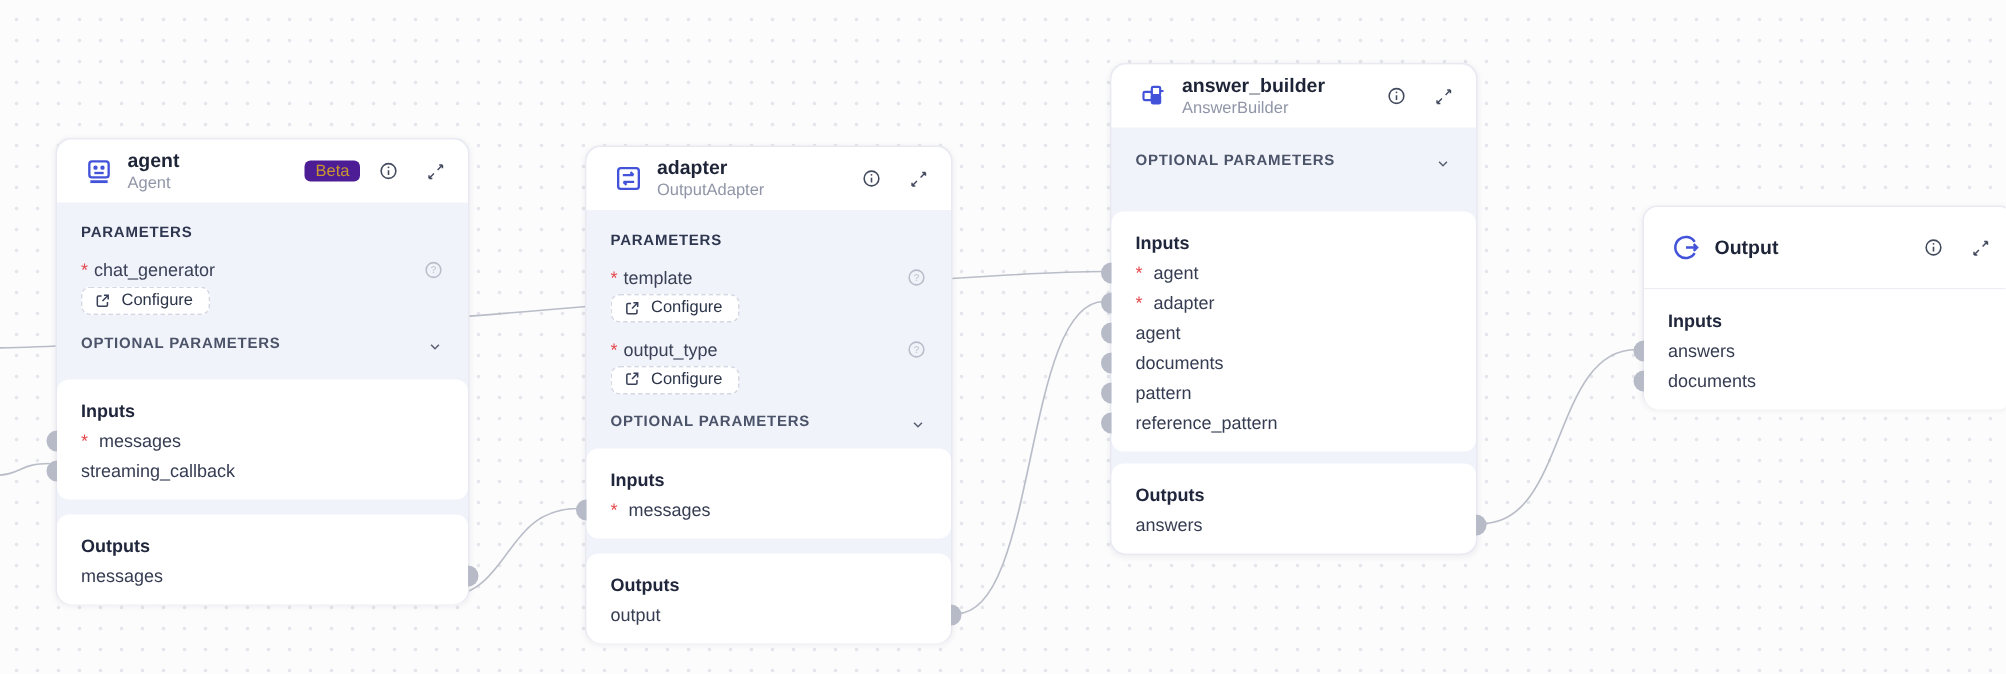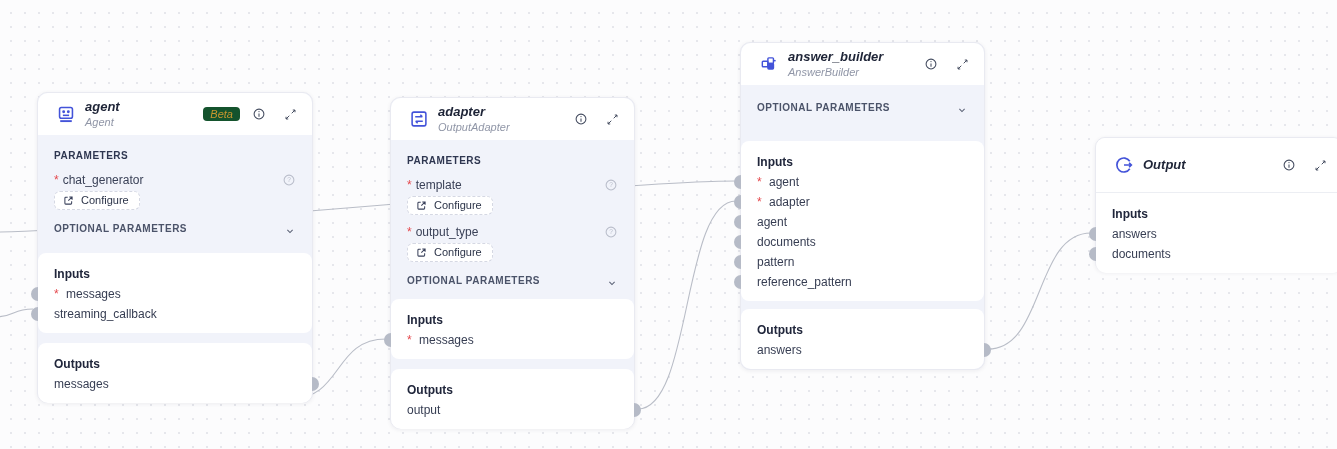--- a/index.html
+++ b/index.html
@@ -18,28 +18,28 @@
   .node {
     position:absolute; z-index:2;
     background:#f1f3fa;
     border:1px solid #e9eaf1;
     border-radius:10px;
     box-shadow:0 1px 4px rgba(25,30,50,0.07);
   }
   .node-header {
     position:absolute; top:0; left:0; right:0; height:42px;
     background:#fff; border-radius:10px 10px 0 0;
-    display:flex; align-items:center; gap:9px; padding:0 14px 0 18px;font-style:italic;
+    display:flex; align-items:center; gap:9px; padding:0 14px 0 18px;
   }
   .node-icon { flex:0 0 auto; width:20px; height:20px; color:#4353d9; display:flex; }
   .node-titles { flex:1 1 auto; min-width:0; line-height:1.15; }
   .node-title { font-size:13px; font-weight:bold; color:#1e2437; }
   .node-subtitle { font-size:11px; color:#9096a7; margin-top:1px; }
   .badge {
-    font-size:11px; color:#c9962e; background:#14532d;
+    font-size:11px; color:#c9962e; background:#4c1d95;
     border-radius:4px; padding:1px 7px; margin-right:2px;
   }
   .hdr-btn { width:16px; height:16px; color:#424a5e; display:flex; align-items:center; justify-content:center; cursor:pointer; }
   .hdr-btn + .hdr-btn { margin-left:6px; }
 
   .params { position:absolute; left:0; right:0; padding:14px 16px 0 16px; }
   .sec-label { font-size:10px; font-weight:bold; letter-spacing:0.5px; color:#2e3650; line-height:14px; }
   .param-row { display:flex; align-items:center; margin-top:8px; height:18px; font-size:12px; color:#3a4157; }
   .param-name { flex:1; }
   .help-icon { width:14px; height:14px; color:#b9bdca; }

